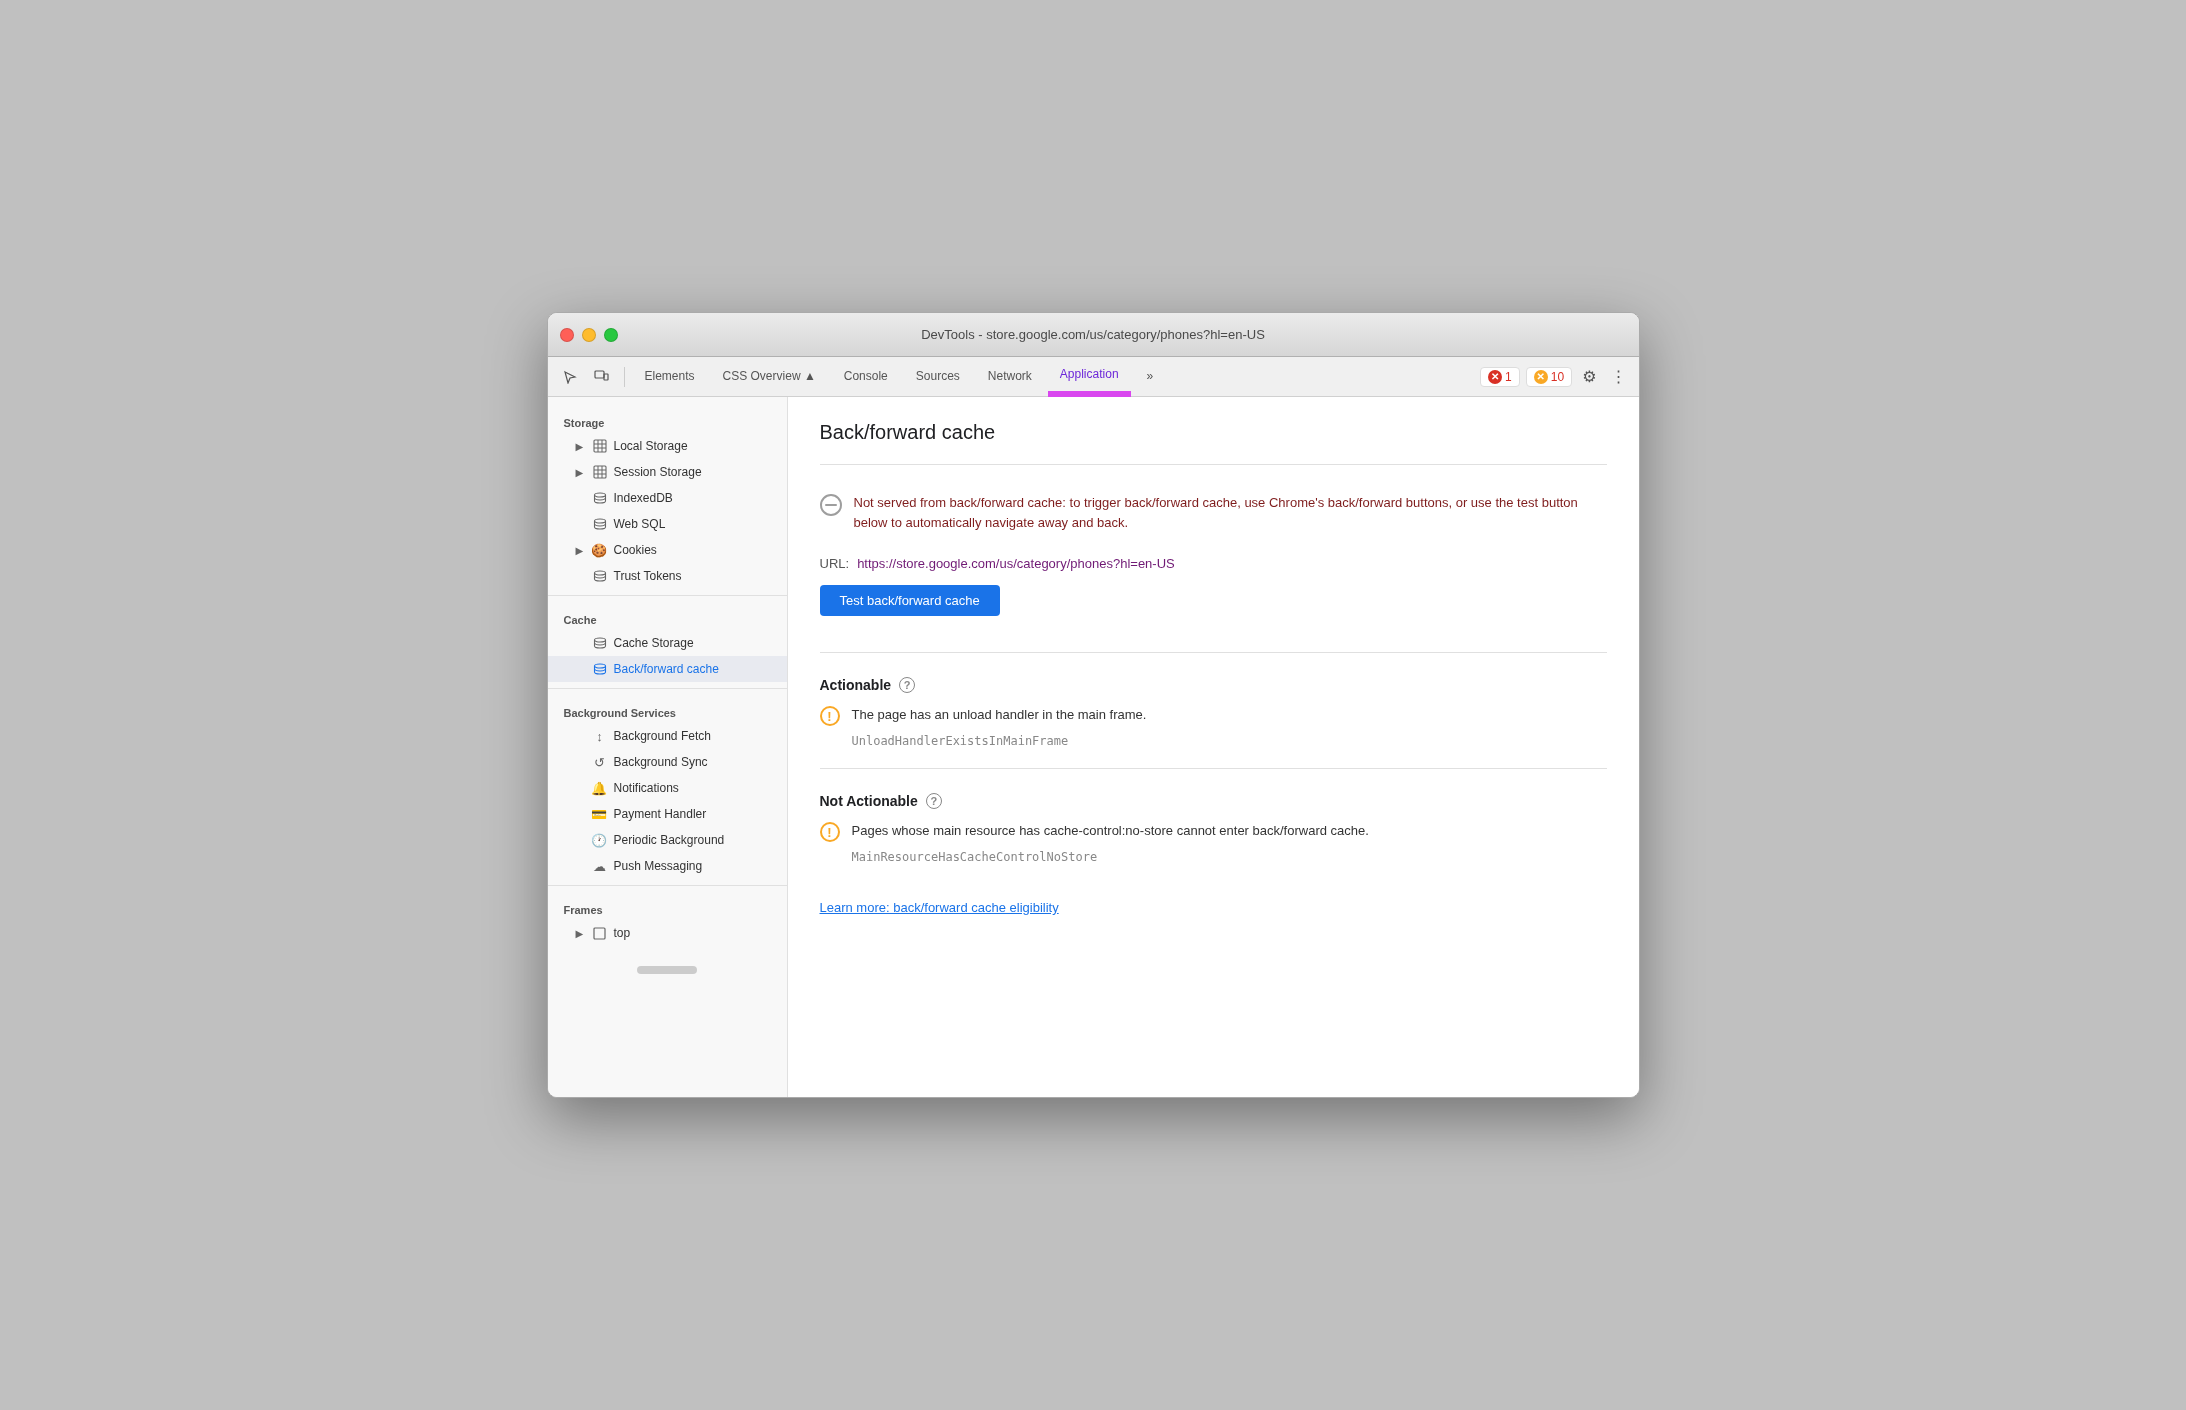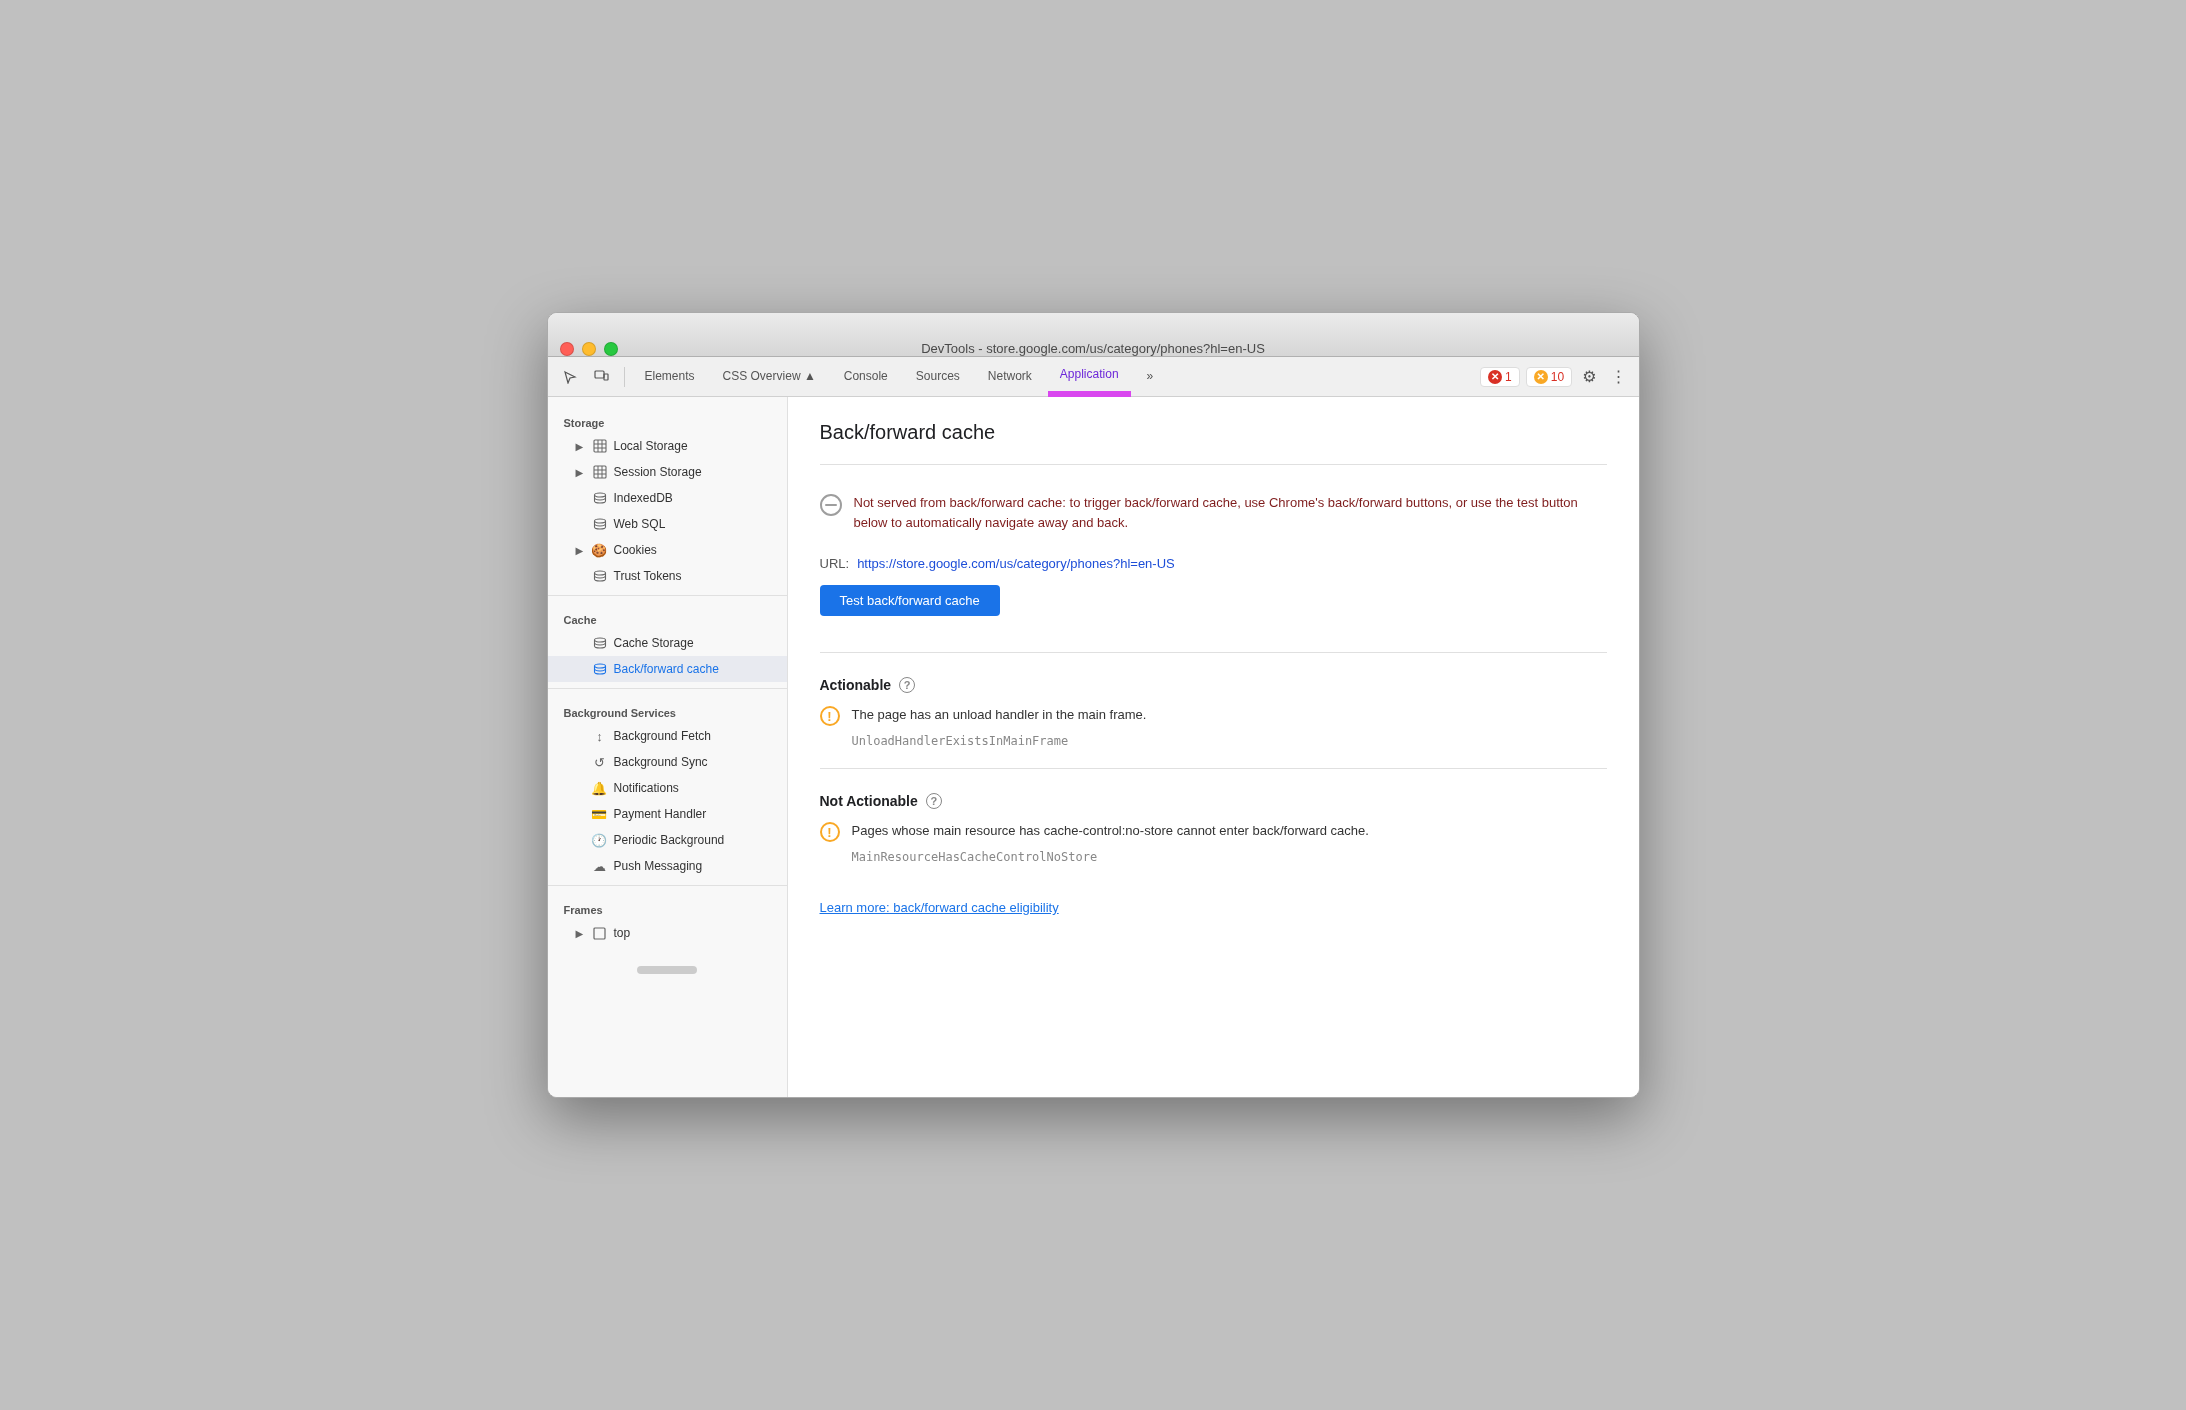--- a/index.html
+++ b/index.html
@@ -17,21 +17,21 @@
       background: #f6f6f6;
       border-radius: 10px;
       box-shadow: 0 20px 60px rgba(0,0,0,0.4);
       overflow: hidden;
       border: 1px solid #aaa;
     }
     .titlebar {
       background: linear-gradient(180deg, #ebebeb 0%, #d6d6d6 100%);
       height: 44px;
       display: flex;
-      align-items: flex-end;
+      align-items: center;
       padding: 0 12px;
       border-bottom: 1px solid #b0b0b0;
       position: relative;
     }
     .traffic-lights {
       display: flex;
       gap: 8px;
       z-index: 1;
     }
     .traffic-light {
@@ -248,21 +248,21 @@
       align-items: center;
       gap: 8px;
       font-size: 13px;
       margin: 12px 0;
     }
     .url-label {
       color: #555;
       font-weight: 500;
     }
     .url-value {
-      color: #1d4ed8;
+      color: #701a75;
     }
     .test-button {
       background: #1a73e8;
       color: white;
       border: none;
       border-radius: 4px;
       padding: 8px 20px;
       font-size: 13px;
       cursor: pointer;
       margin: 2px 0 20px 0;

